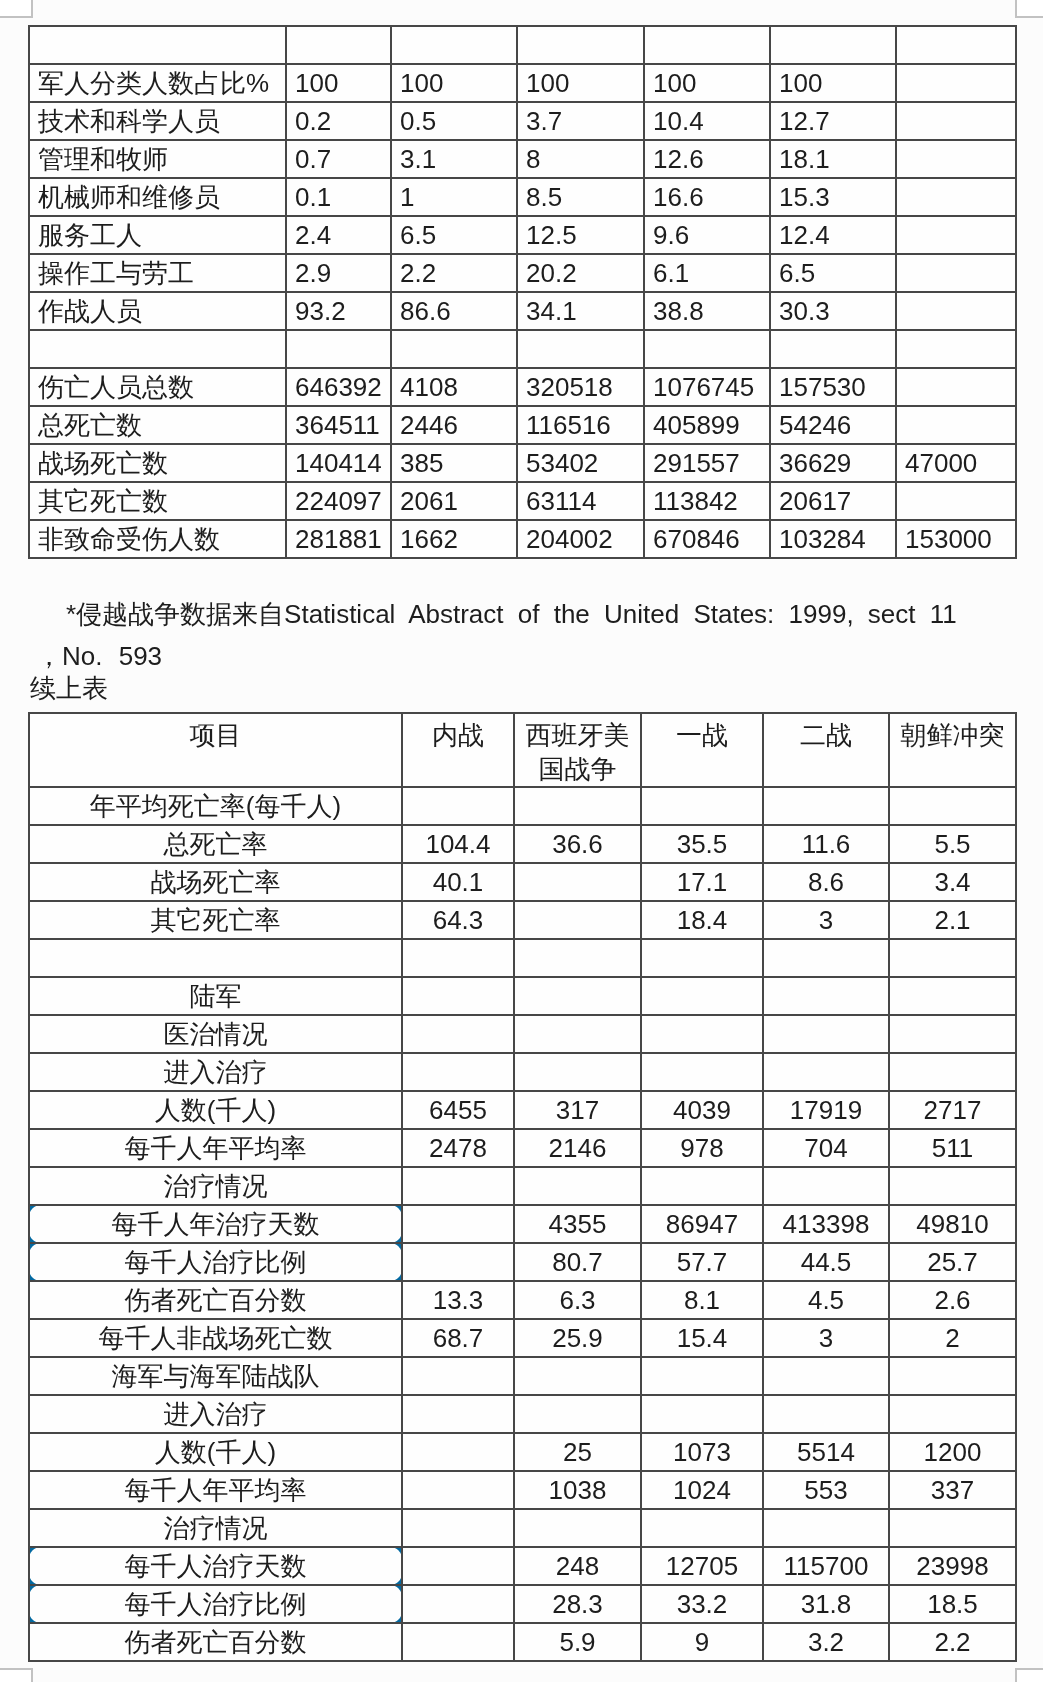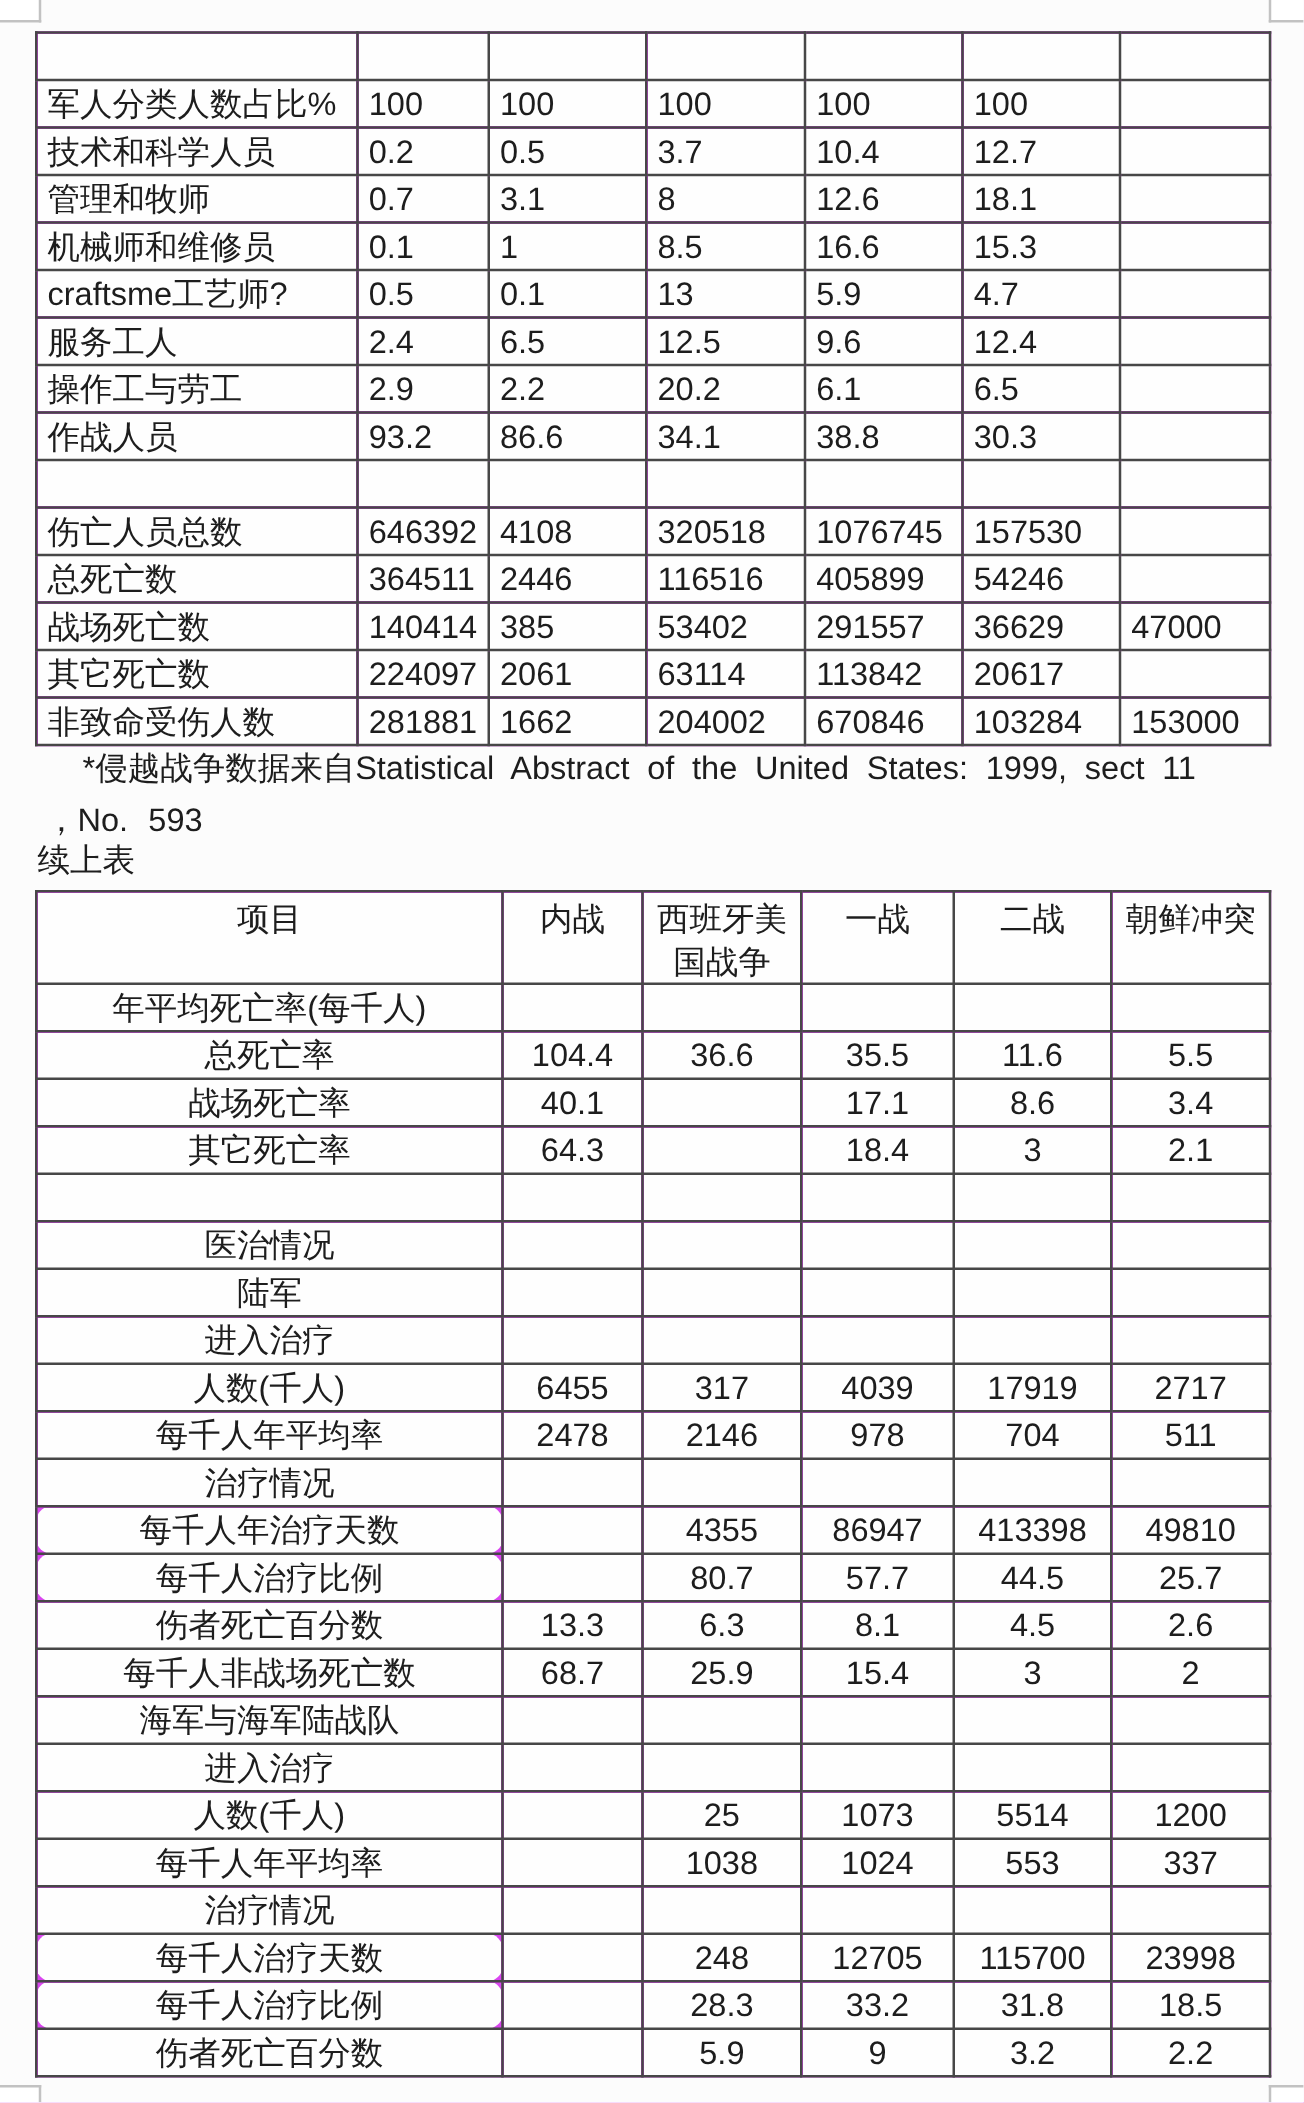--- a/index.html
+++ b/index.html
@@ -17,21 +17,21 @@
   .mark.tl{left:0;top:0;width:31px;height:16px;border-right:2px solid #c2c2c2;border-bottom:2px solid #c2c2c2;background:#ffffff;}
   .mark.tr{right:0;top:0;width:26px;height:16px;border-left:2px solid #c2c2c2;border-bottom:2px solid #c2c2c2;background:#ffffff;}
   .mark.bl{left:0;bottom:0;width:31px;height:12px;border-right:2px solid #c2c2c2;border-top:2px solid #c2c2c2;background:#ffffff;}
   .mark.br{right:0;bottom:0;width:26px;height:12px;border-left:2px solid #c2c2c2;border-top:2px solid #c2c2c2;background:#ffffff;}
 
   table.data{
     position:absolute;
     left:28px;
     border-collapse:collapse;
     table-layout:fixed;
-    background:#d946ef;
+    background:#0369a1;
   }
   #table1{top:25px;width:987px;}
   #table2{top:712px;width:987px;text-align:center;}
   table.data td{
     border:2px solid #474747;
     font-size:26px;
     line-height:32px;
     padding:0 8px 0 8px;
     vertical-align:middle;
     white-space:nowrap;
@@ -130,29 +130,20 @@
           <td class="">18.1</td>
           <td class=""></td>
         </tr>
         <tr>
           <td class="ind1">机械师和维修员</td>
           <td class="">0.1</td>
           <td class="">1</td>
           <td class="">8.5</td>
           <td class="">16.6</td>
           <td class="">15.3</td>
-          <td class=""></td>
-        </tr>
-        <tr>
-          <td class="ind1">craftsme工艺师?</td>
-          <td class="">0.5</td>
-          <td class="">0.1</td>
-          <td class="">13</td>
-          <td class="">5.9</td>
-          <td class="">4.7</td>
           <td class=""></td>
         </tr>
         <tr>
           <td class="ind1">服务工人</td>
           <td class="">2.4</td>
           <td class="">6.5</td>
           <td class="">12.5</td>
           <td class="">9.6</td>
           <td class="">12.4</td>
           <td class=""></td>
@@ -288,29 +279,29 @@
         </tr>
         <tr>
           <td class="ind0"></td>
           <td class=""></td>
           <td class=""></td>
           <td class=""></td>
           <td class=""></td>
           <td class=""></td>
         </tr>
         <tr>
+          <td class="ind1">陆军</td>
+          <td class=""></td>
+          <td class=""></td>
+          <td class=""></td>
+          <td class=""></td>
+          <td class=""></td>
+        </tr>
+        <tr>
           <td class="ind0">医治情况</td>
-          <td class=""></td>
-          <td class=""></td>
-          <td class=""></td>
-          <td class=""></td>
-          <td class=""></td>
-        </tr>
-        <tr>
-          <td class="ind1">陆军</td>
           <td class=""></td>
           <td class=""></td>
           <td class=""></td>
           <td class=""></td>
           <td class=""></td>
         </tr>
         <tr>
           <td class="ind2">进入治疗</td>
           <td class=""></td>
           <td class=""></td>

